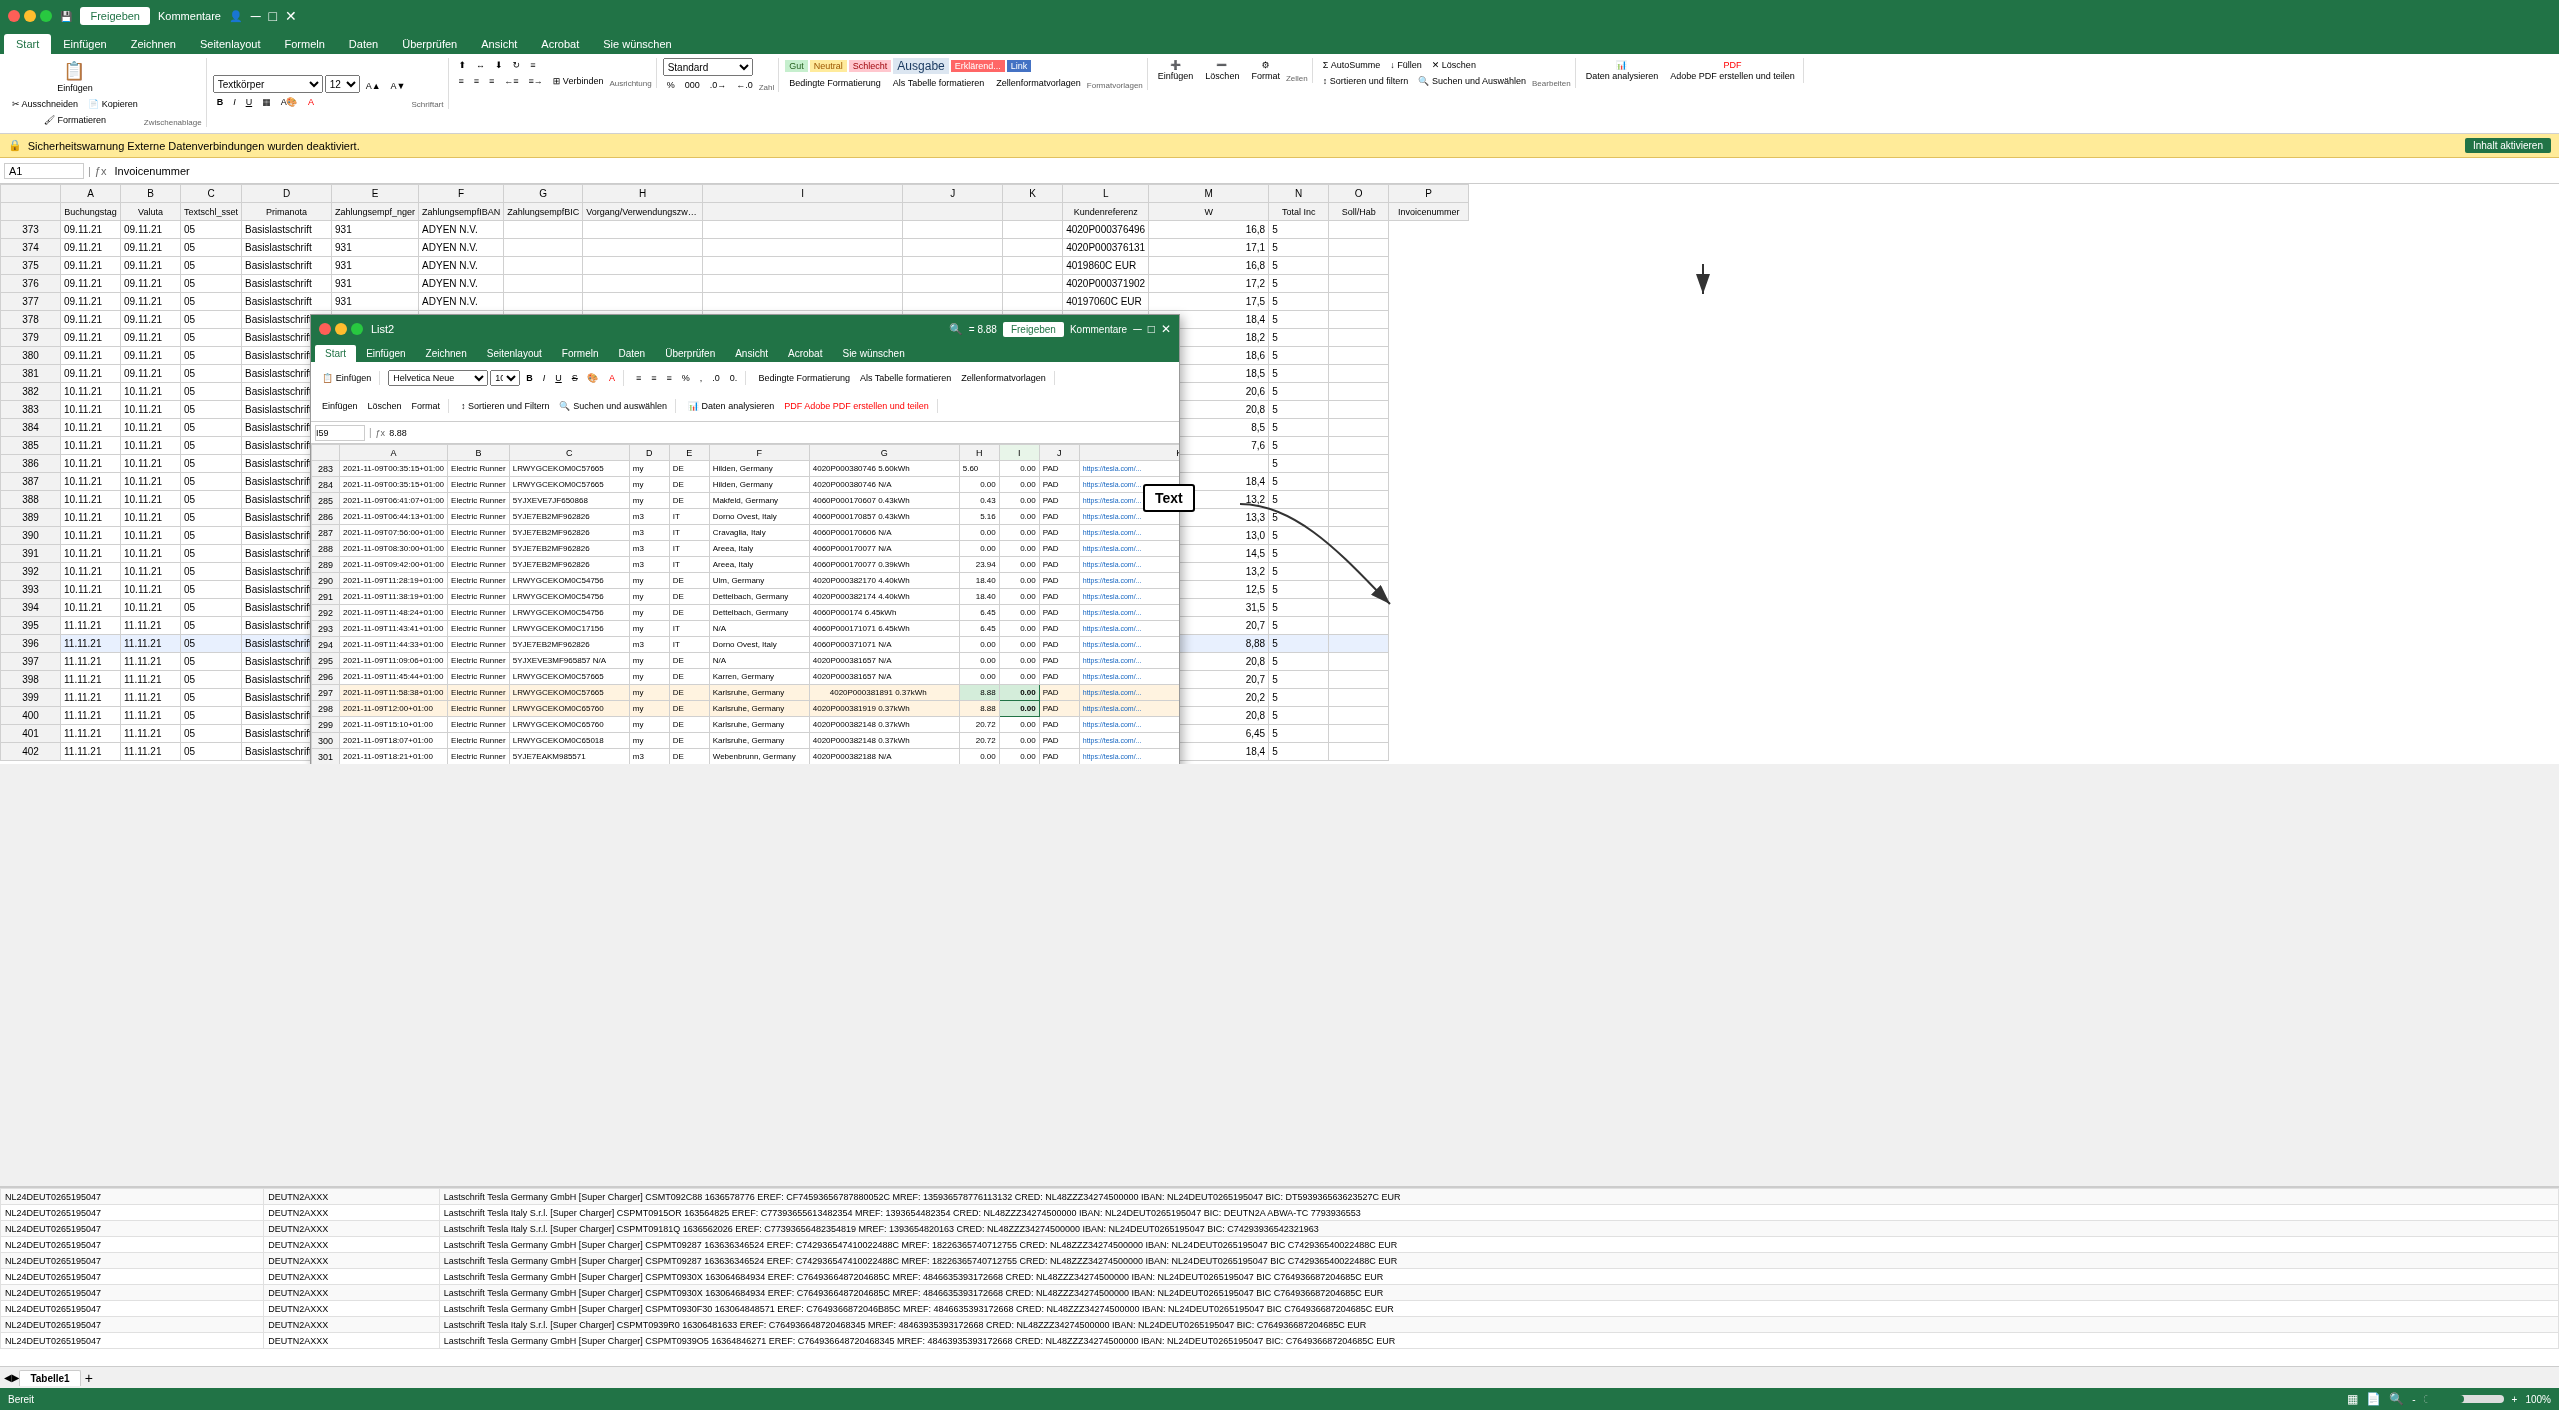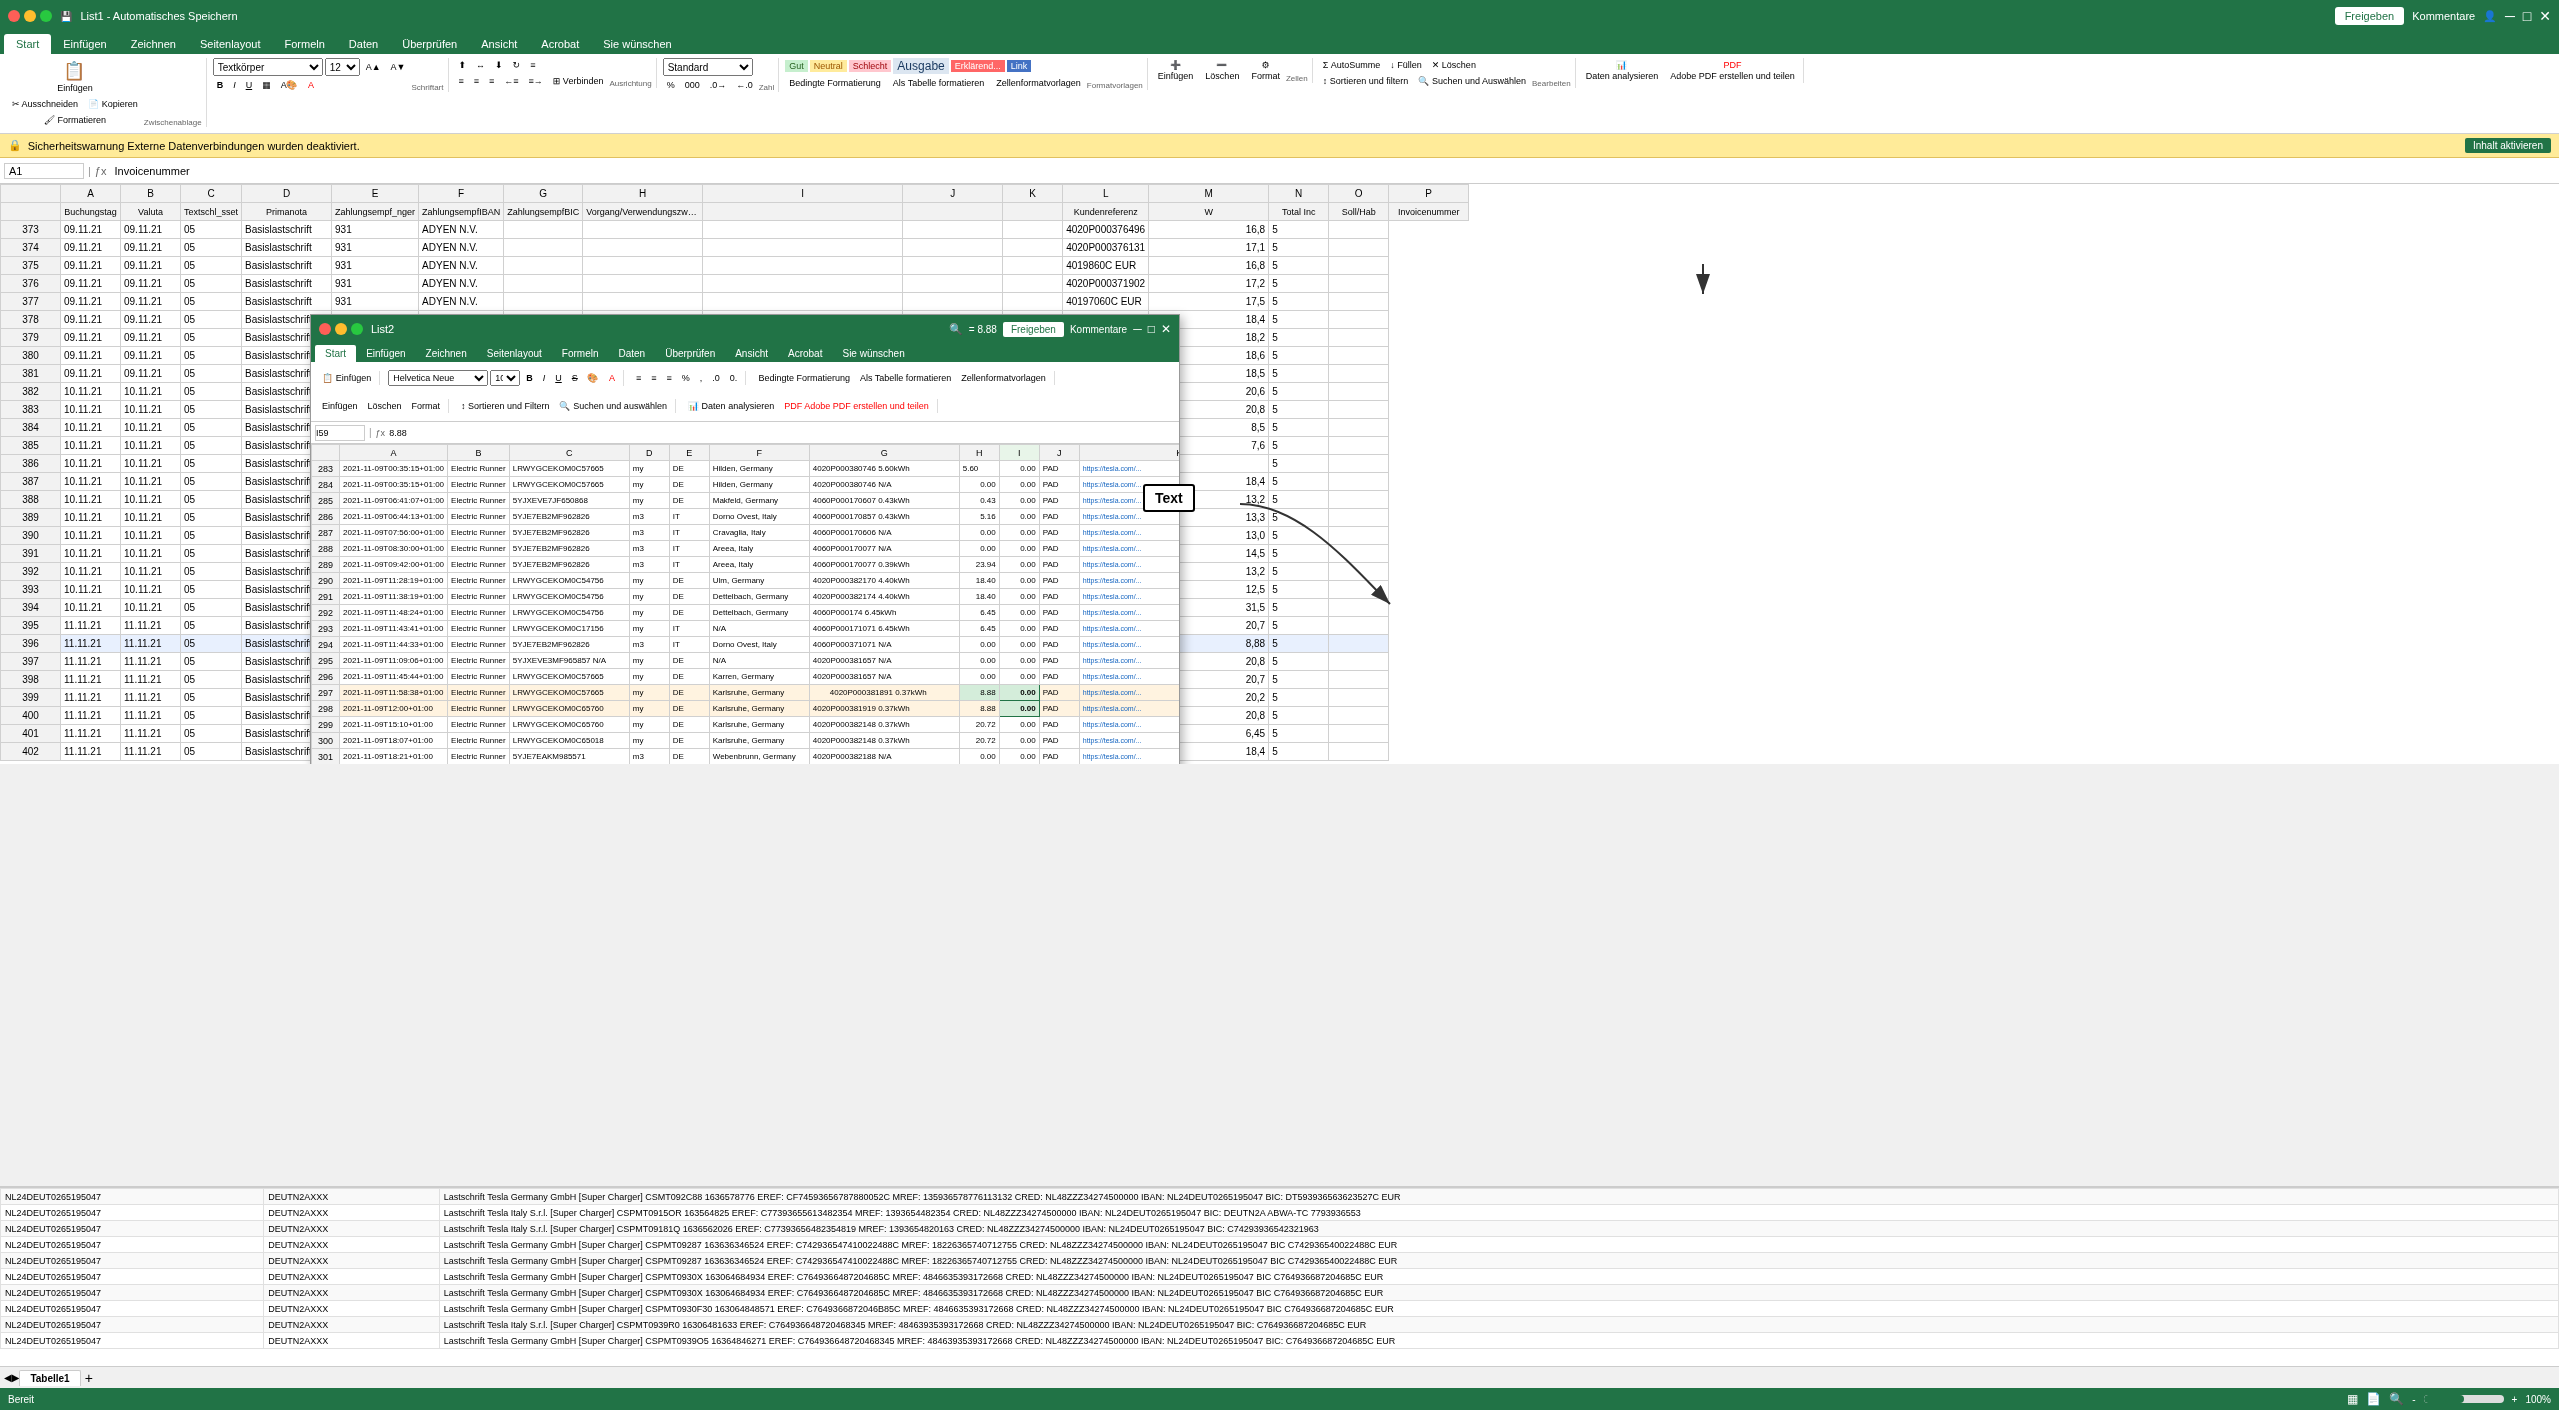--- a/index.html
+++ b/index.html
@@ -352,21 +352,20 @@
 </head>
 <body>
 
 <div class="title-bar">
   <div class="title-bar-controls">
     <button class="title-btn close"></button>
     <button class="title-btn min"></button>
     <button class="title-btn max"></button>
   </div>
   <span style="color:white;font-size:10px;margin-right:8px;">💾</span>
-  <span style="font-size:11px;color:white;flex:1;">List1 - Automatisches Speichern</span>
   <div style="display:flex;gap:8px;align-items:center;">
     <button style="background:white;color:#217346;border:none;padding:3px 10px;border-radius:3px;font-size:11px;cursor:pointer;">Freigeben</button>
     <button style="background:none;border:none;color:white;font-size:11px;cursor:pointer;">Kommentare</button>
     <span style="color:white;">👤</span>
     <button style="background:none;border:none;color:white;font-size:14px;cursor:pointer;">─</button>
     <button style="background:none;border:none;color:white;font-size:14px;cursor:pointer;">□</button>
     <button style="background:none;border:none;color:white;font-size:14px;cursor:pointer;">✕</button>
   </div>
 </div>
 
@@ -397,21 +396,21 @@
         <button class="small-btn">✂ Ausschneiden</button>
         <button class="small-btn">📄 Kopieren</button>
       </div>
       <button class="small-btn">🖌 Formatieren</button>
     </div>
     <div style="font-size:8px;color:#666;margin-top:auto;">Zwischenablage</div>
   </div>
 
   <div class="ribbon-section" style="min-width:200px;">
     <div style="display:flex;flex-direction:column;gap:2px;width:100%;">
-      <div style="display:flex;align-items:center;gap:2px;">
+      <div style="display:flex;align-items:flex-end;gap:2px;margin-top:17px;">
         <select style="font-size:10px;width:110px;height:18px;">
           <option>Textkörper</option>
         </select>
         <select style="font-size:10px;width:35px;height:18px;">
           <option>12</option>
         </select>
         <button class="small-btn">A▲</button>
         <button class="small-btn">A▼</button>
       </div>
       <div style="display:flex;align-items:center;gap:2px;">

